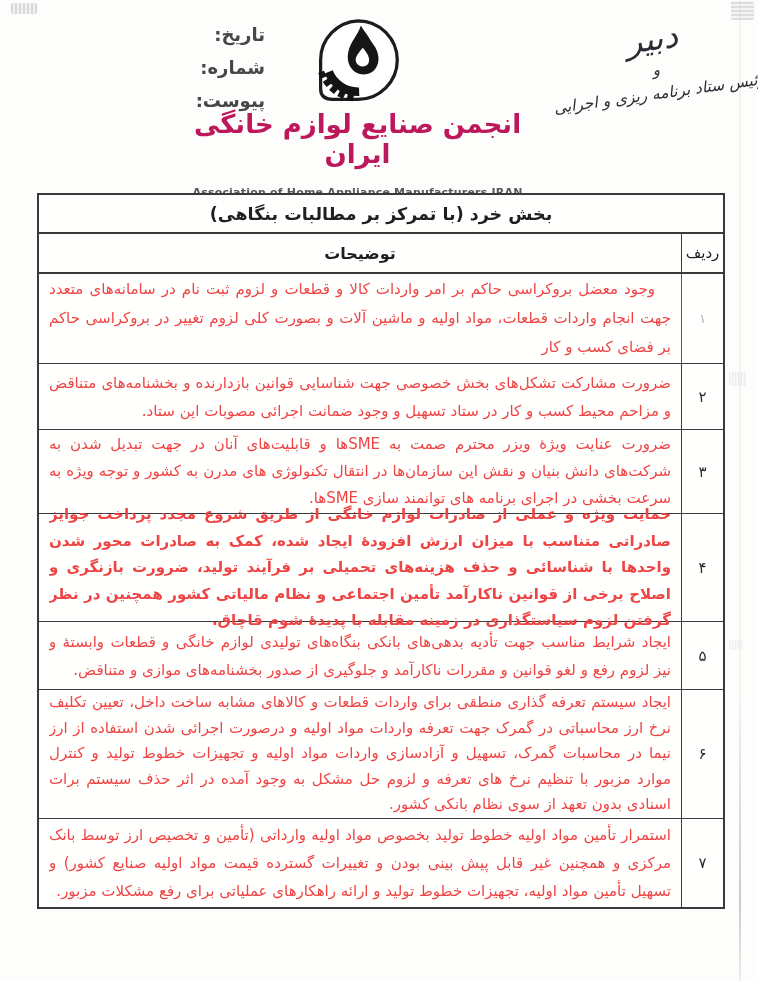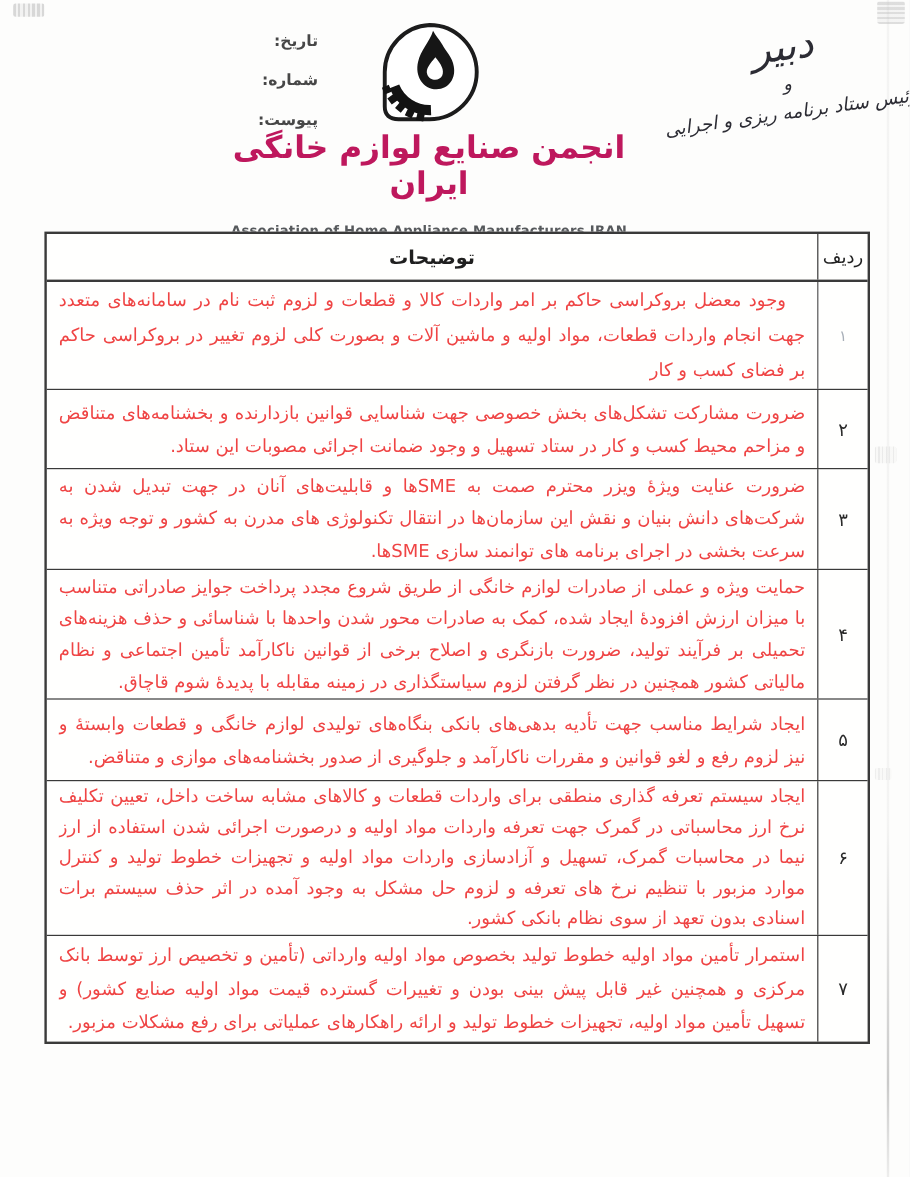--- a/index.html
+++ b/index.html
@@ -21,21 +21,21 @@
       background:repeating-linear-gradient(0deg,#c4c4c4 0 2px,#ececec 2px 4px);}
   .a3{left:729px;top:372px;width:18px;height:14px;opacity:.35;
       background:repeating-linear-gradient(90deg,#c9c9c9 0 1px,#f0f0ee 1px 3px);}
   .a4{left:729px;top:640px;width:14px;height:10px;opacity:.3;
       background:repeating-linear-gradient(90deg,#cccccc 0 1px,#f0f0ee 1px 3px);}
   .edge-line{position:absolute;left:739px;top:0;width:2px;height:981px;
       background:linear-gradient(180deg,rgba(190,190,190,.15) 0 70%,rgba(160,160,160,.55) 92%,rgba(190,190,190,.25));}
 
   
   .fields{position:absolute;left:105px;top:27px;width:160px;direction:rtl;}
-  .field{font-size:13px;font-weight:bold;color:#474747;margin-bottom:17px;line-height:16px;}
+  .field{font-size:18px;font-weight:bold;color:#474747;margin-bottom:17px;line-height:16px;}
 
   .logo-block{position:absolute;left:185px;top:16px;width:345px;text-align:center;}
   .logo-mark{display:block;margin:0 auto;}
   .logo-fa{font-size:26px;font-weight:bold;color:#be185d;margin-top:1px;direction:rtl;}
   .logo-en{font-size:11px;font-weight:bold;color:#56595c;margin-top:17px;letter-spacing:.2px;}
 
   .calligraphy{
     position:absolute;right:-8px;top:16px;width:225px;text-align:center;
     transform:rotate(-8deg);transform-origin:60% 40%;
     direction:rtl;color:#2c2c34;font-style:italic;
@@ -68,21 +68,21 @@
   .t-row{display:flex;border-bottom:1.5px solid #3a3a3a;box-sizing:border-box;}
   .t-row:last-child{border-bottom:none;}
   .t-row .cell-num{font-size:15px;color:#2a2a2a;}
   .jtext{
     width:100%;text-align:justify;font-size:15px;line-height:27px;color:#ef4444;
     overflow:hidden;
   }
   .r1{height:90px;}  .r1 .jtext{line-height:29px;text-indent:16px;}
   .r2{height:66px;}  .r2 .jtext{line-height:28px;}
   .r3{height:84px;}  .r3 .jtext{line-height:27px;}
-  .r4{height:108px;} .r4 .jtext{line-height:26.5px;}
+  .r4{height:108px;} .r4 .jtext{line-height:26.5px;font-weight:bold;}
   .r5{height:68px;}  .r5 .jtext{line-height:28px;}
   .r6{height:129px;} .r6 .jtext{line-height:25.5px;}
   .r7{height:88px;}  .r7 .jtext{line-height:28px;}
   .r1 .cell-num{color:#9aa2ac;font-size:12.5px;letter-spacing:2px;opacity:.85;}
 </style>
 </head>
 <body>
 
 <div class="page">
 
@@ -114,20 +114,21 @@
     <div class="logo-en">Association of Home Appliance Manufacturers IRAN</div>
   </div>
 
   <div class="calligraphy">
     <div class="c1">دبیر</div>
     <div class="c2">و</div>
     <div class="c3">رئیس ستاد برنامه ریزی و اجرایی</div>
   </div>
 
   <div class="doc-table">
+    <div class="t-title">بخش خرد (با تمرکز بر مطالبات بنگاهی)</div>
 
     <div class="t-head">
       <div class="cell-num">ردیف</div>
       <div class="cell-desc">توضیحات</div>
     </div>
 
     <div class="t-row r1">
       <div class="cell-num">۱</div>
       <div class="cell-desc">
           <div class="jtext">وجود معضل بروکراسی حاکم بر امر واردات کالا و قطعات و لزوم ثبت نام در سامانه‌های متعدد جهت انجام واردات قطعات، مواد اولیه و ماشین آلات و بصورت کلی لزوم تغییر در بروکراسی حاکم بر فضای کسب و کار</div>

